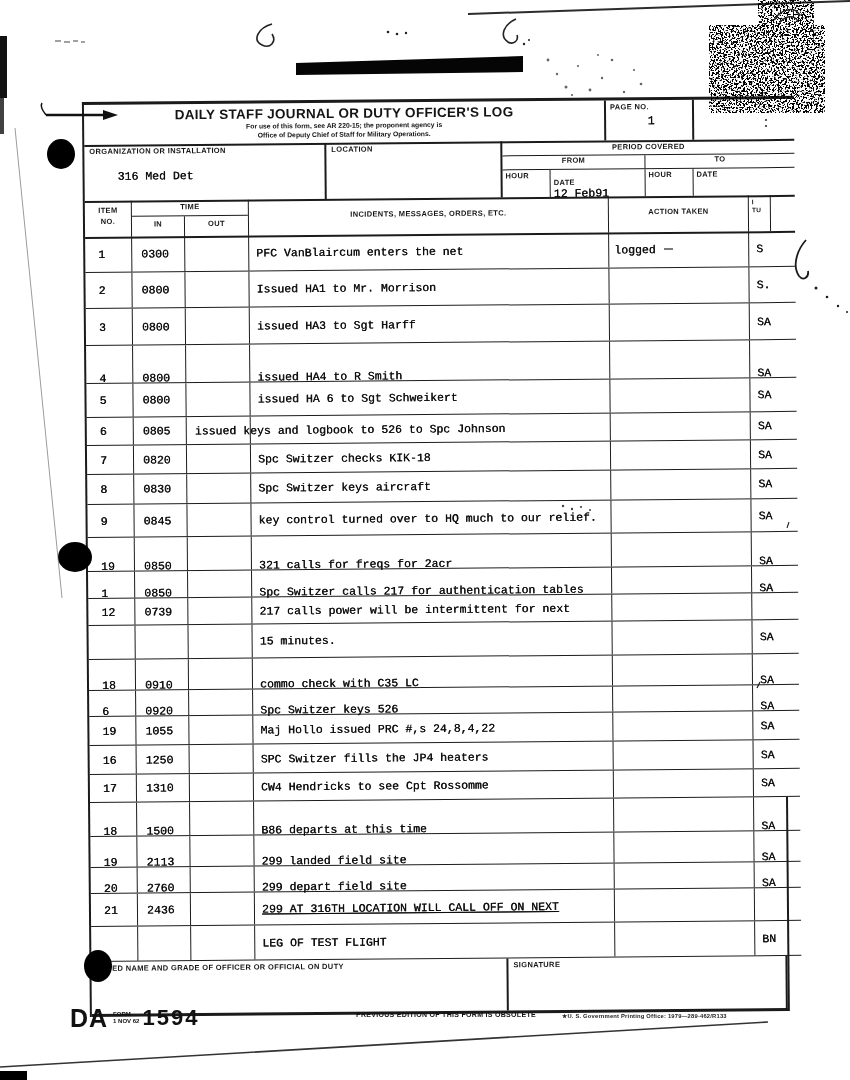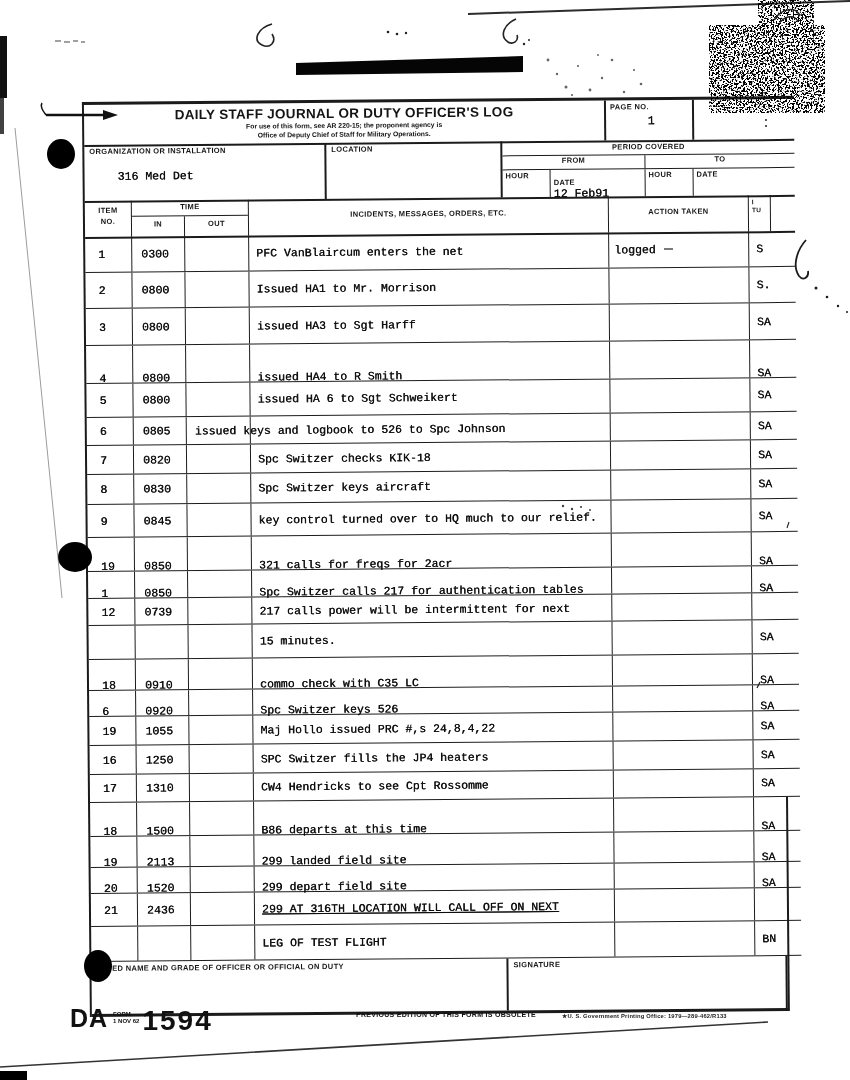--- a/index.html
+++ b/index.html
@@ -68,21 +68,21 @@
   .right-edge{position:absolute;left:696px;top:698px;height:214px;border-left:2px solid #1b1b1b;}
   
   .footer{position:absolute;left:0;top:857px;width:696px;height:55px;display:flex;
           border-bottom:3px solid #1b1b1b;border-right:2px solid #1b1b1b;box-sizing:border-box;}
   .ft1{width:417px;border-right:2px solid #1b1b1b;box-sizing:border-box;padding:2px 0 0 5px;}
   .ft2{flex:1;padding:2px 0 0 5px;}
   
   .da-line{position:absolute;left:70px;top:1006px;display:flex;align-items:flex-start;color:#111;}
   .da-big{font-size:25px;font-weight:bold;letter-spacing:1px;line-height:1;}
   .da-small{font-size:6px;font-weight:bold;line-height:1.2;margin:5px 3px 0 5px;text-align:left;}
-  .da-num{font-size:28px;font-weight:bold;letter-spacing:2px;line-height:1;margin-top:1px;}
+  .da-num{font-size:22px;font-weight:bold;letter-spacing:2px;line-height:1;margin-top:1px;}
   .obsolete{position:absolute;left:356px;top:1011px;font-size:7px;font-weight:bold;letter-spacing:.3px;}
   .gpo{position:absolute;left:562px;top:1013px;font-size:5.8px;font-weight:bold;color:#222;letter-spacing:.2px;}
   .artifacts{position:absolute;left:0;top:0;pointer-events:none;z-index:6;}
 </style>
 </head>
 <body>
 
 <div class="page">
 
   <div class="form">
@@ -461,21 +461,21 @@
           <div class="cell c-act"></div>
           <div class="cell c-init">
             <span class="typed">SA</span>
           </div>
         </div>
         <div class="row low" style="height: 26px;">
           <div class="cell c-no">
             <span class="typed">20</span>
           </div>
           <div class="cell c-in">
-            <span class="typed">1520</span>
+            <span class="typed">2760</span>
           </div>
           <div class="cell c-out"></div>
           <div class="cell c-inc">
             <span class="typed">299 depart field site</span>
           </div>
           <div class="cell c-act"></div>
           <div class="cell c-init">
             <span class="typed">SA</span>
           </div>
         </div>

